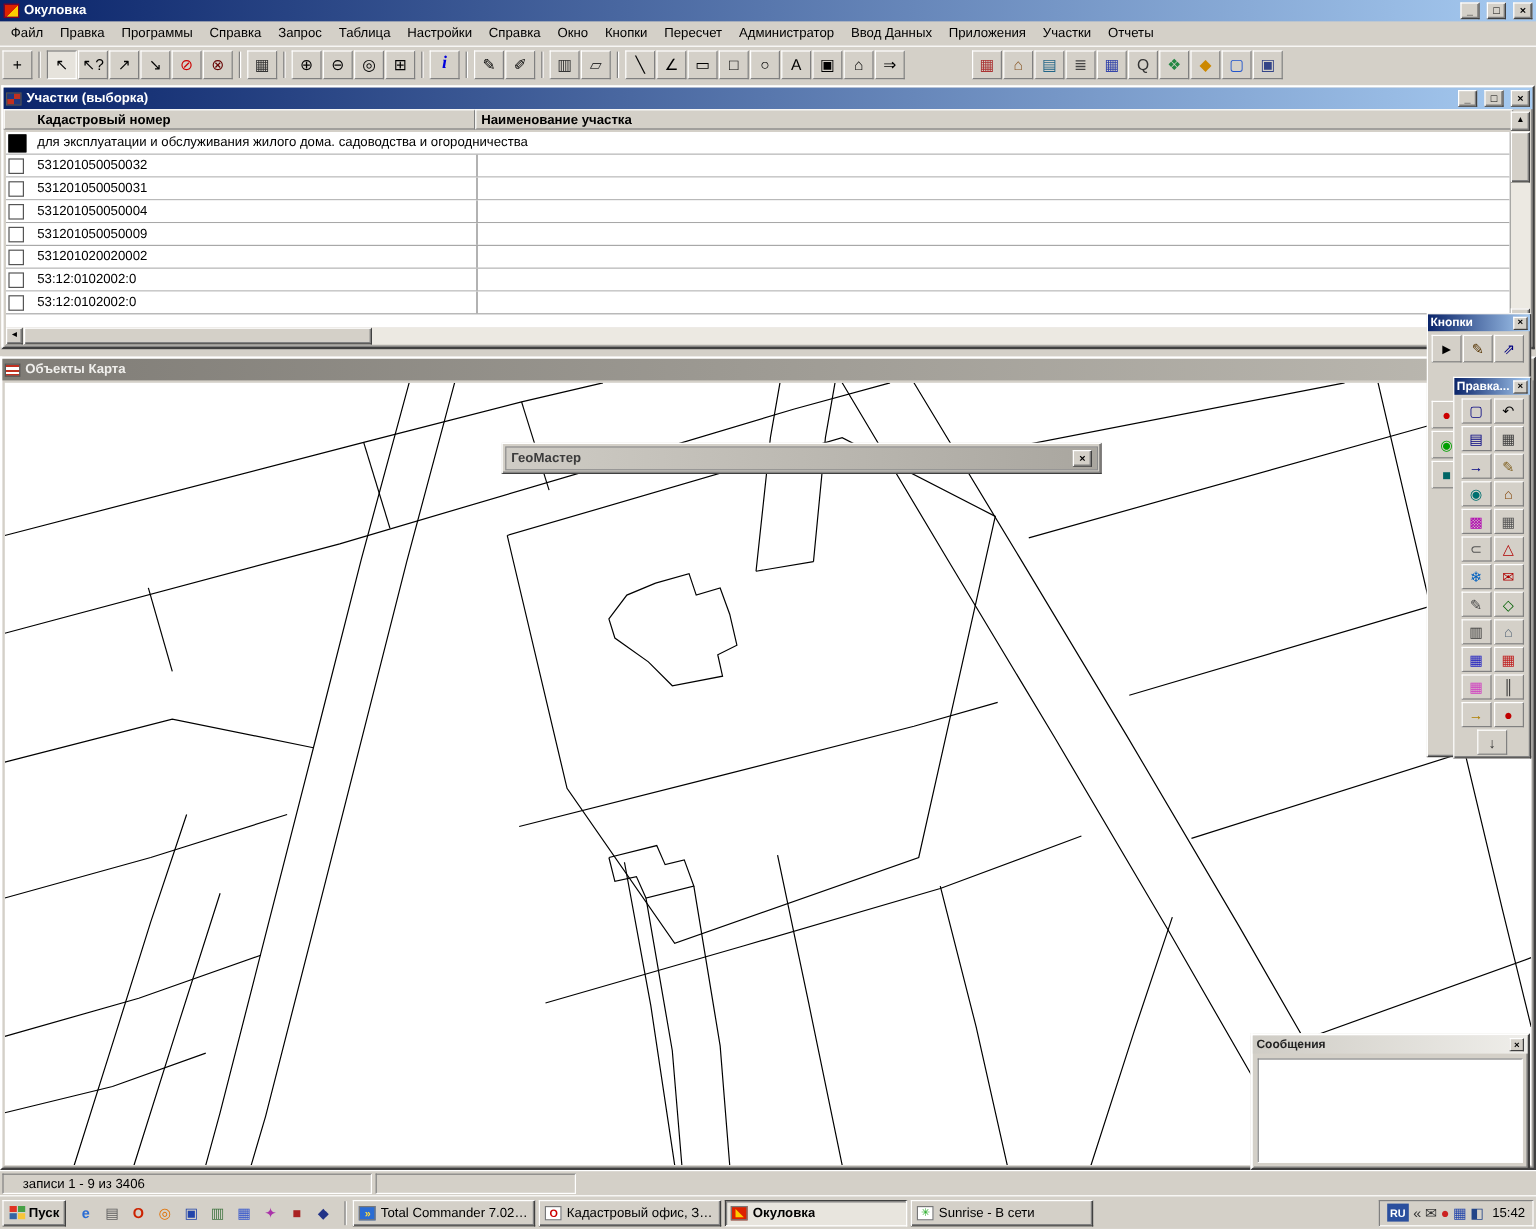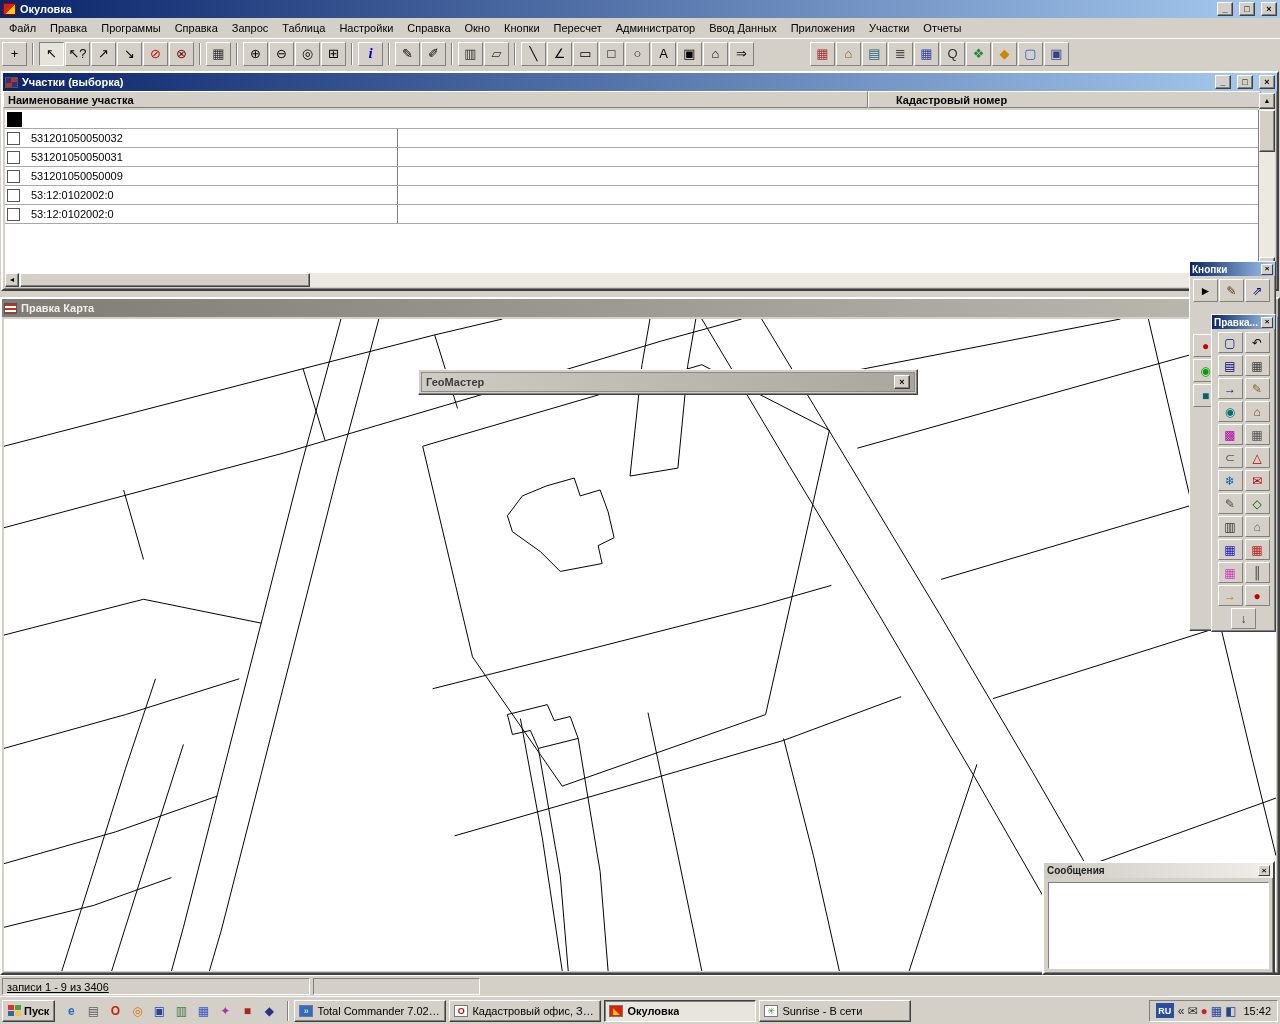--- a/index.html
+++ b/index.html
@@ -96,21 +96,21 @@
   .kbtn.wide { grid-column:1 / span 2; justify-self:center; }
 
   
   .messages { left:1042px; top:861px; width:233px; height:114px; z-index:60; }
   .mtitle { height:15px; background:linear-gradient(to right,#cfccc5,#efeeea); color:#222; font-size:10px; font-weight:bold;
     display:flex; align-items:center; padding:0 3px; }
   .mbody { position:absolute; left:4px; right:4px; top:19px; bottom:4px; background:#fff; border:1px solid; border-color:#808080 #fff #fff #808080; }
 
   
   .statusbar { position:absolute; top:975px; left:0; width:1280px; height:21px; background:#d4d0c8; border-top:1px solid #fff; }
-  .sb { position:absolute; top:2px; height:17px; border:1px solid; border-color:#808080 #fff #fff #808080; padding:2px 4px 0;text-decoration:underline; }
+  .sb { position:absolute; top:2px; height:17px; border:1px solid; border-color:#808080 #fff #fff #808080; padding:2px 16px 0; }
   .sb1 { left:2px; width:308px; }
   .sb2 { left:313px; width:167px; }
 
   
   .taskbar { position:absolute; top:996px; left:0; width:1280px; height:28px; background:#d4d0c8; border-top:1px solid #fff;
     display:flex; align-items:center; padding:0 2px; gap:3px; }
   .start { display:flex; align-items:center; gap:3px; height:22px; padding:0 5px; font-weight:bold;
     background:#d4d0c8; border:1px solid; border-color:#fff #404040 #404040 #fff; box-shadow:inset -1px -1px 0 #808080; }
   .winflag { display:grid; grid-template-columns:6px 6px; grid-template-rows:5px 5px; gap:1px; }
   .winflag i { display:block; }
@@ -206,21 +206,21 @@
     <button class="tb-btn" style="color: rgb(51, 51, 51);">Q</button>
     <button class="tb-btn" style="color: rgb(34, 136, 68);">❖</button>
     <button class="tb-btn" style="color: rgb(204, 136, 0);">◆</button>
     <button class="tb-btn" style="color: rgb(34, 85, 204);">▢</button>
     <button class="tb-btn" style="color: rgb(51, 68, 136);">▣</button>
   </div>
 
 <div class="window map-window">
   <div class="wtitle inactive">
     <span class="wicon flagicon"></span>
-    <span>Правка Карта</span>
+    <span>Объекты Карта</span>
   </div>
   <div class="map-canvas"><svg viewBox="0 0 1276 656" width="100%" height="100%" preserveAspectRatio="none">
         <polyline points="0,128 300,50 432,16 500,0" fill="none" stroke="#000" stroke-width="1"></polyline>
         <polyline points="0,210 280,135 520,64 660,22 740,0" fill="none" stroke="#000" stroke-width="1"></polyline>
         <polyline points="300,50 322,122" fill="none" stroke="#000" stroke-width="1"></polyline>
         <polyline points="432,16 455,90" fill="none" stroke="#000" stroke-width="1"></polyline>
         <polyline points="120,172 140,242" fill="none" stroke="#000" stroke-width="1"></polyline>
         <polyline points="338,0 298,148 258,306 220,455 180,612 168,656" fill="none" stroke="#000" stroke-width="1"></polyline>
         <polyline points="376,0 336,150 296,308 258,458 218,615 206,656" fill="none" stroke="#000" stroke-width="1"></polyline>
         <polyline points="0,318 140,282 258,306" fill="none" stroke="#000" stroke-width="1"></polyline>
@@ -257,48 +257,63 @@
 <div class="window sel-window">
   <div class="wtitle">
     <span class="wicon"></span>
     <span>Участки (выборка)</span>
     <span class="spacer"></span>
     <button class="ctl">_</button>
     <button class="ctl">□</button>
     <button class="ctl">×</button>
   </div>
   <div class="tbl-header">
+    <div class="th th1">Кадастровый номер</div>
     <div class="th th2">Наименование участка</div>
-    <div class="th th1">Кадастровый номер</div>
   </div>
   <div class="tbl-body">
       <div class="tbl-row">
         <div class="cb-cell">
           <div class="cb checked"></div>
         </div>
+        <div class="cell-name">для эксплуатации и обслуживания жилого дома. садоводства и огородничества</div>
       </div>
       <div class="tbl-row">
         <div class="cb-cell">
           <div class="cb"></div>
         </div>
         <div class="cell-num">531201050050032</div>
         <div class="cell-name"></div>
       </div>
       <div class="tbl-row">
         <div class="cb-cell">
           <div class="cb"></div>
         </div>
         <div class="cell-num">531201050050031</div>
         <div class="cell-name"></div>
       </div>
       <div class="tbl-row">
         <div class="cb-cell">
           <div class="cb"></div>
         </div>
+        <div class="cell-num">531201050050004</div>
+        <div class="cell-name"></div>
+      </div>
+      <div class="tbl-row">
+        <div class="cb-cell">
+          <div class="cb"></div>
+        </div>
         <div class="cell-num">531201050050009</div>
+        <div class="cell-name"></div>
+      </div>
+      <div class="tbl-row">
+        <div class="cb-cell">
+          <div class="cb"></div>
+        </div>
+        <div class="cell-num">531201020020002</div>
         <div class="cell-name"></div>
       </div>
       <div class="tbl-row">
         <div class="cb-cell">
           <div class="cb"></div>
         </div>
         <div class="cell-num">53:12:0102002:0</div>
         <div class="cell-name"></div>
       </div>
       <div class="tbl-row">

